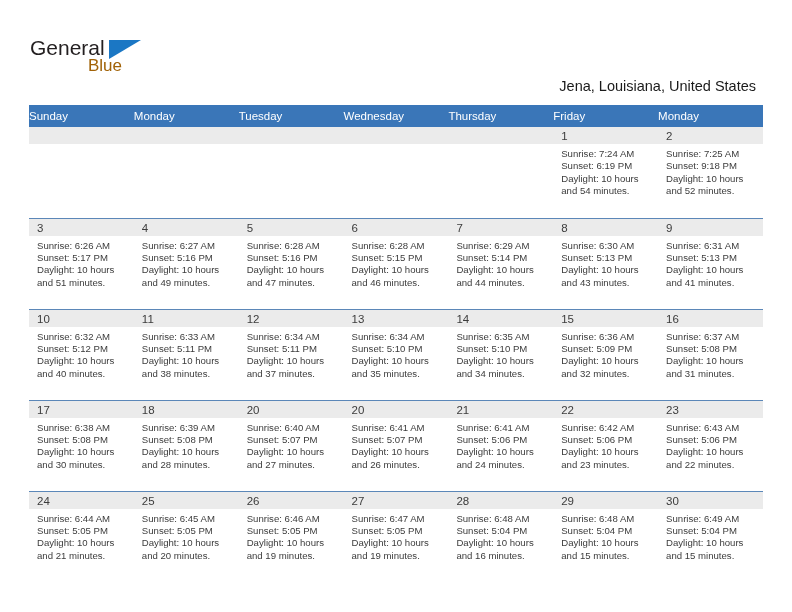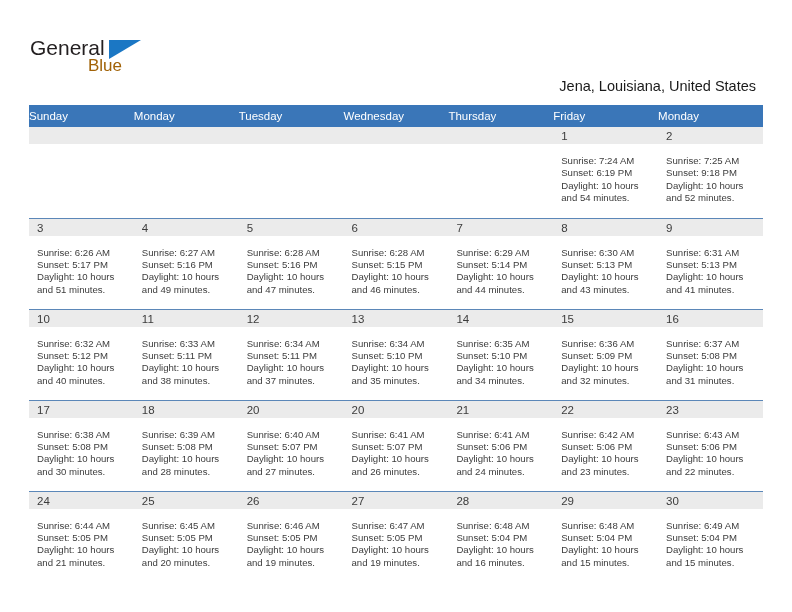--- a/index.html
+++ b/index.html
@@ -78,21 +78,21 @@
 
   .daynum-band {
     background:#ebebeb;
     height:17px;
     padding:1px 0 0 8px;
     font-size:11.5px;
     color:#3c3c3c;
     line-height:16px;
   }
   .cell-body {
-    padding:11px 6px 0 8px;
+    padding:4px 6px 0 8px;
     font-size:9.6px;
     line-height:12.4px;
     color:#3c3c3c;
   }
   .cell-body div { white-space:nowrap; }
   td.empty .cell-body { visibility:hidden; }
 </style>
 </head>
 <body>
 

